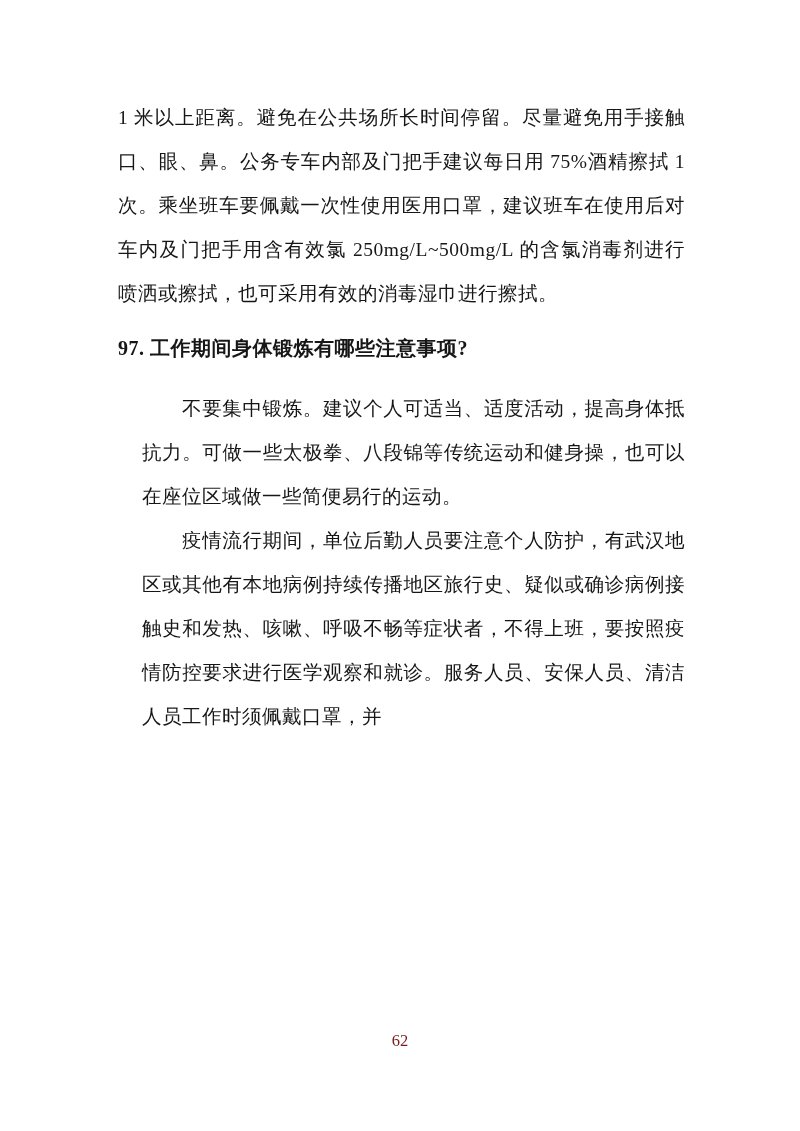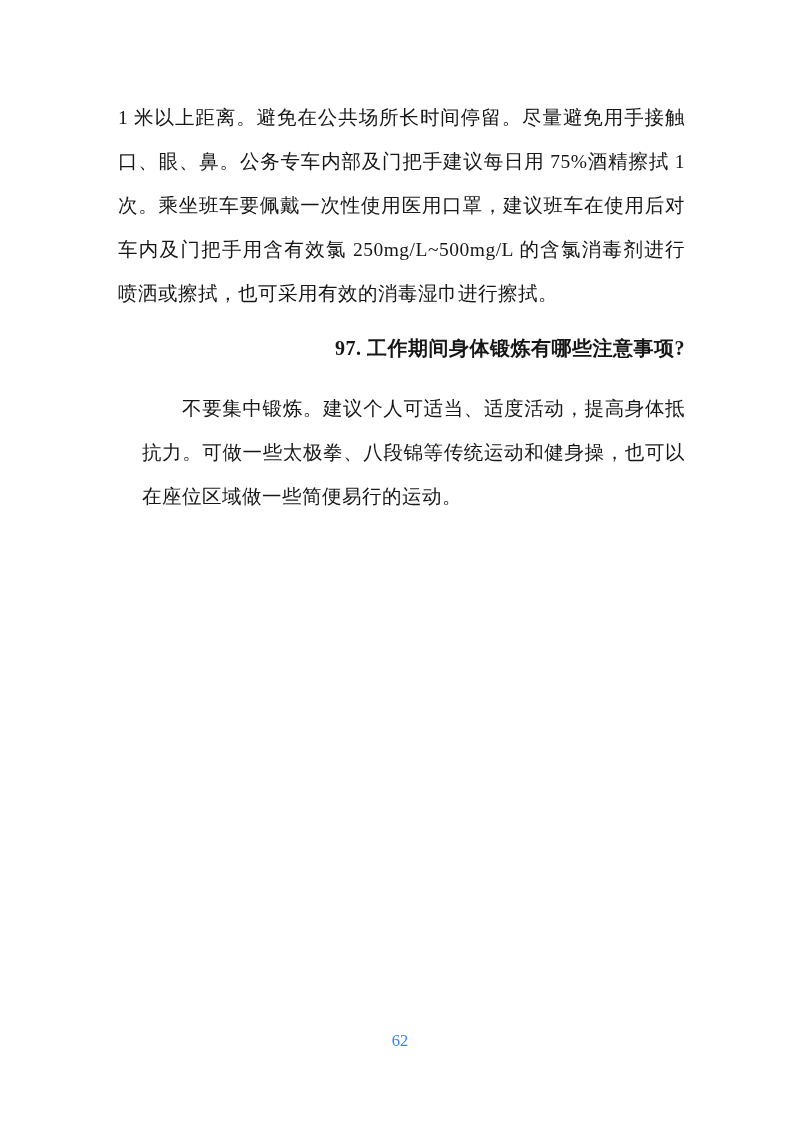--- a/index.html
+++ b/index.html
@@ -34,43 +34,44 @@
   .para.indent {
     text-indent: 40px;
     margin-left: 24px;
   }
   .heading {
     margin: 10px 0 17px 0;
     font-size: 20px;
     font-weight: bold;
     line-height: 44px;
     letter-spacing: 0.5px;
-    text-align: right;
+    text-align: left;
   }
   .footer {
     position: absolute;
     top: 1030px;
     left: 0;
     width: 100%;
     text-align: center;
     font-size: 16.5px;
     line-height: 22px;
-    color: #3b82f6;
+    color: #7f1d1d;
   }
 </style>
 </head>
 <body>
 
 <div class="page">
   <div class="content">
     <p class="para">1 米以上距离。避免在公共场所长时间停留。尽量避免用手接触口、眼、鼻。公务专车内部及门把手建议每日用 75%酒精擦拭 1 次。乘坐班车要佩戴一次性使用医用口罩，建议班车在使用后对车内及门把手用含有效氯 250mg/L~500mg/L 的含氯消毒剂进行喷洒或擦拭，也可采用有效的消毒湿巾进行擦拭。</p>
 
     <h2 class="heading">97. 工作期间身体锻炼有哪些注意事项?</h2>
 
     <p class="para indent">不要集中锻炼。建议个人可适当、适度活动，提高身体抵抗力。可做一些太极拳、八段锦等传统运动和健身操，也可以在座位区域做一些简便易行的运动。</p>
 
 
 
 
+    <p class="para indent">疫情流行期间，单位后勤人员要注意个人防护，有武汉地区或其他有本地病例持续传播地区旅行史、疑似或确诊病例接触史和发热、咳嗽、呼吸不畅等症状者，不得上班，要按照疫情防控要求进行医学观察和就诊。服务人员、安保人员、清洁人员工作时须佩戴口罩，并</p>
   </div>
 
   <div class="footer">62</div>
 </div>
 
 </body></html>

